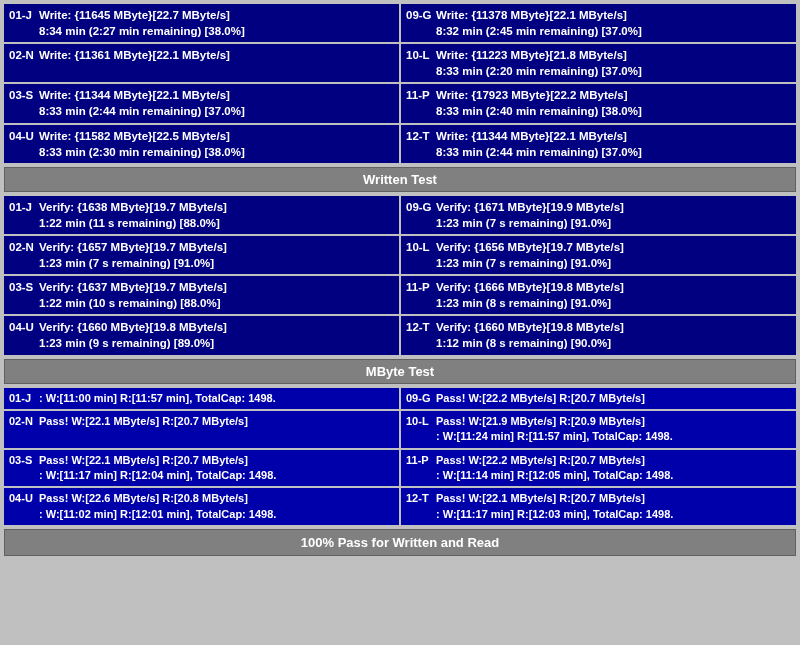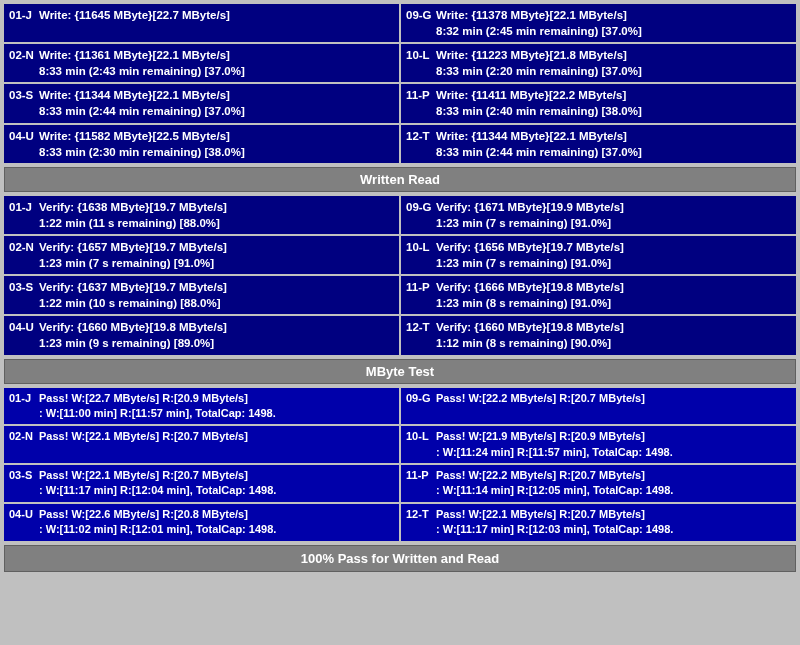--- a/index.html
+++ b/index.html
@@ -78,38 +78,38 @@
 
 <div class="main-container">
 
   <div class="section">
     <div class="grid-2col" id="write-grid">
         <div class="cell">
     <div class="cell-inner">
       <span class="row-id-col">01-J</span>
       <span class="cell-text">
         <div>Write: {11645 MByte}[22.7 MByte/s]</div>
+        <div>8:34 min (2:27 min remaining)  [38.0%]</div>
       </span>
     </div>
   </div>
         <div class="cell">
     <div class="cell-inner">
       <span class="row-id-col">09-G</span>
       <span class="cell-text">
         <div>Write: {11378 MByte}[22.1 MByte/s]</div>
         <div>8:32 min (2:45 min remaining)  [37.0%]</div>
       </span>
     </div>
   </div>
         <div class="cell">
     <div class="cell-inner">
       <span class="row-id-col">02-N</span>
       <span class="cell-text">
         <div>Write: {11361 MByte}[22.1 MByte/s]</div>
-        <div>8:33 min (2:43 min remaining)  [37.0%]</div>
       </span>
     </div>
   </div>
         <div class="cell">
     <div class="cell-inner">
       <span class="row-id-col">10-L</span>
       <span class="cell-text">
         <div>Write: {11223 MByte}[21.8 MByte/s]</div>
         <div>8:33 min (2:20 min remaining)  [37.0%]</div>
       </span>
@@ -121,21 +121,21 @@
       <span class="cell-text">
         <div>Write: {11344 MByte}[22.1 MByte/s]</div>
         <div>8:33 min (2:44 min remaining)  [37.0%]</div>
       </span>
     </div>
   </div>
         <div class="cell">
     <div class="cell-inner">
       <span class="row-id-col">11-P</span>
       <span class="cell-text">
-        <div>Write: {11411 MByte}[22.2 MByte/s]</div>
+        <div>Write: {17923 MByte}[22.2 MByte/s]</div>
         <div>8:33 min (2:40 min remaining)  [38.0%]</div>
       </span>
     </div>
   </div>
         <div class="cell">
     <div class="cell-inner">
       <span class="row-id-col">04-U</span>
       <span class="cell-text">
         <div>Write: {11582 MByte}[22.5 MByte/s]</div>
         <div>8:33 min (2:30 min remaining)  [38.0%]</div>
@@ -147,21 +147,21 @@
       <span class="row-id-col">12-T</span>
       <span class="cell-text">
         <div>Write: {11344 MByte}[22.1 MByte/s]</div>
         <div>8:33 min (2:44 min remaining)  [37.0%]</div>
       </span>
     </div>
   </div>
       </div>
   </div>
 
-  <div class="section-label">Written Read</div>
+  <div class="section-label">Written Test</div>
 
   <div class="section">
     <div class="grid-2col" id="verify-grid">
         <div class="cell">
     <div class="cell-inner">
       <span class="row-id-col">01-J</span>
       <span class="cell-text">
         <div>Verify: {1638 MByte}[19.7 MByte/s]</div>
         <div>1:22 min (11 s remaining)   [88.0%]</div>
       </span>
@@ -234,21 +234,20 @@
   </div>
 
   <div class="section-label">MByte Test</div>
 
   <div class="section">
     <div class="grid-2col" id="read-grid">
         <div class="cell-pass">
     <div class="cell-inner">
       <span class="row-id-col">01-J</span>
       <span class="cell-text">
-        <div>Pass! W:[22.7 MByte/s] R:[20.9 MByte/s]</div>
         <div>: W:[11:00 min] R:[11:57 min], TotalCap: 1498.</div>
       </span>
     </div>
   </div>
         <div class="cell-pass">
     <div class="cell-inner">
       <span class="row-id-col">09-G</span>
       <span class="cell-text">
         <div>Pass! W:[22.2 MByte/s] R:[20.7 MByte/s]</div>
       </span>

